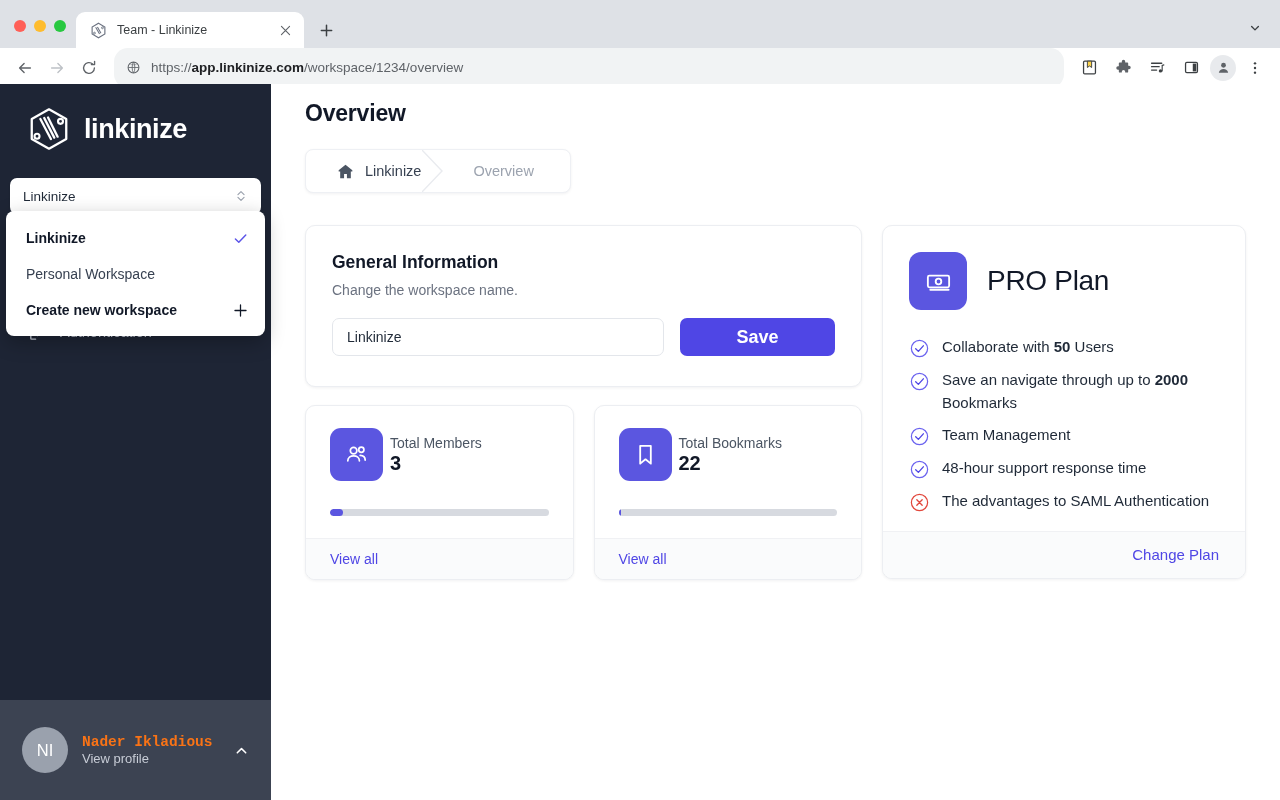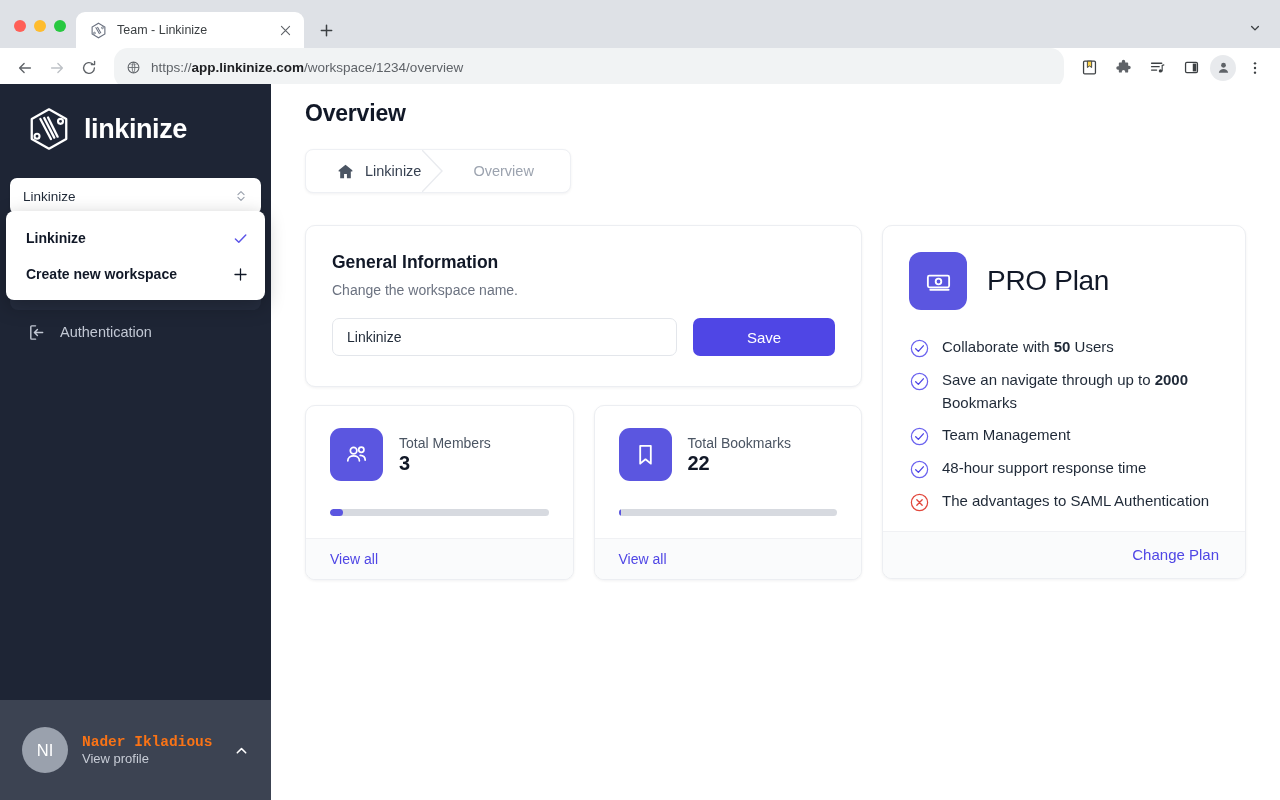--- a/index.html
+++ b/index.html
@@ -252,31 +252,32 @@
     flex: 1; height: 38px;
     border: 1px solid #e3e6eb;
     border-radius: 7px;
     padding: 0 14px;
     font-size: 14px; color: #1f2937;
     font-family: "Liberation Sans", sans-serif;
     background: #ffffff;
     outline: none;
   }
   .gi-save {
-    width: 142px; height: 38px;
+    width: 155px; height: 38px;
     background: #4f46e5;
     border: none; border-radius: 7px;
-    color: #ffffff; font-size: 15px;
+    color: #ffffff; font-size: 18px;
     font-family: "Liberation Sans", sans-serif;
+    font-weight: bold;
   }
 
   .stats-row { display: flex; gap: 20px; }
   .stat-card { flex: 1; }
   .stat-body { padding: 22px 24px 0 24px; }
-  .stat-head { display: flex; align-items: center; gap: 16px; }
+  .stat-head { display: flex; align-items: center; gap: 7px; }
   .stat-icon {
     width: 53px; height: 53px; flex: 0 0 53px;
     background: #5b56e0;
     border-radius: 11px;
     display: flex; align-items: center; justify-content: center;
     color: #ffffff;
   }
   .stat-text { display: flex; flex-direction: column; gap: 1px; }
   .stat-label { font-size: 14px; color: #4b5563; }
   .stat-value { font-size: 20px; font-weight: 700; color: #111827; }
@@ -510,20 +511,23 @@
       </div>
 
       <div class="ws-menu">
         <div class="ws-menu-item bold">
           <span>Linkinize</span>
           <span class="ws-menu-check">
             <svg viewBox="0 0 20 20" width="17" height="17">
               <path d="M4 10.6 8 14.5 16.2 5.8" stroke="#5b54e8" stroke-width="1.7" fill="none" stroke-linecap="round" stroke-linejoin="round"></path>
             </svg>
           </span>
+        </div>
+        <div class="ws-menu-item muted">
+          <span>Personal Workspace</span>
         </div>
         <div class="ws-menu-item bold">
           <span>Create new workspace</span>
           <span class="ws-menu-plus">
             <svg viewBox="0 0 20 20" width="17" height="17">
               <path d="M10 3.5v13M3.5 10h13" stroke="#111827" stroke-width="1.5" stroke-linecap="round"></path>
             </svg>
           </span>
         </div>
       </div>

